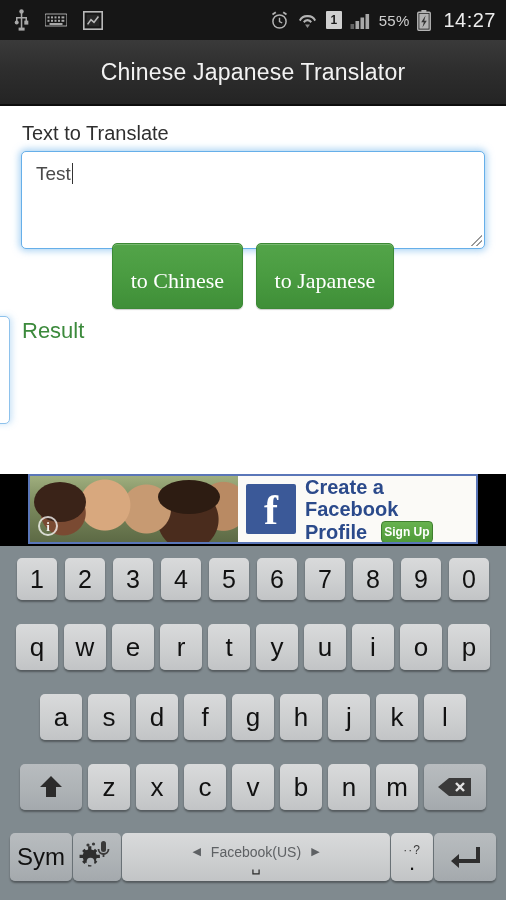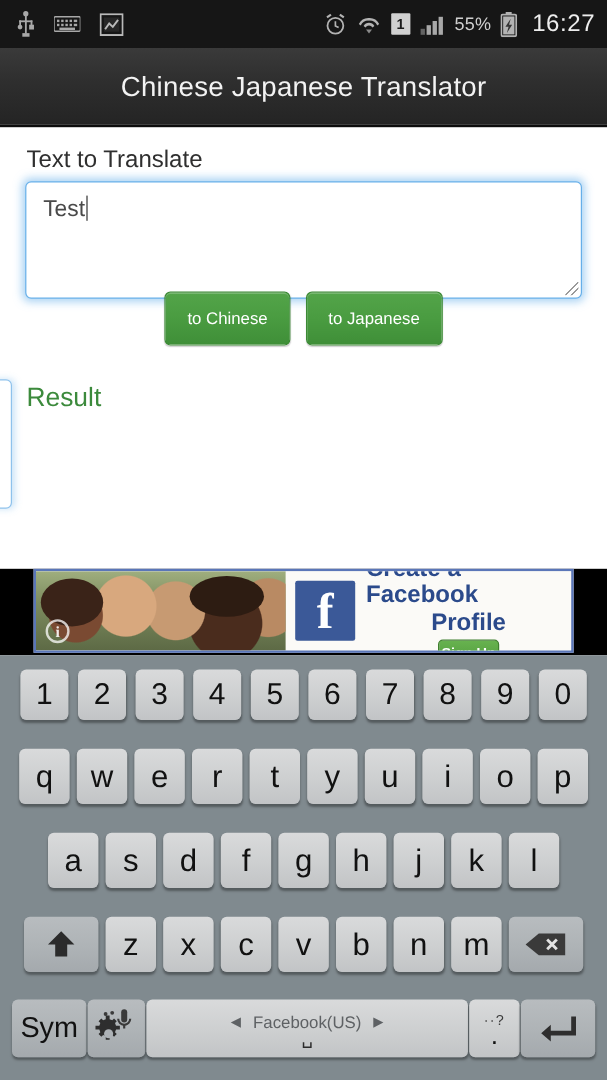--- a/index.html
+++ b/index.html
@@ -69,24 +69,25 @@
     position: absolute; right: 2px; bottom: 2px; width: 11px; height: 11px;
     background:
       linear-gradient(135deg, transparent 0 48%, #9a9a9a 48% 56%, transparent 56% 70%, #9a9a9a 70% 78%, transparent 78%);
   }
 
   .btn-row { position: absolute; left: 0; top: 135px; width: 506px; text-align: center; }
   .gbtn {
     display: inline-block; vertical-align: top;
     background: linear-gradient(180deg, #53a449 0%, #4a9c41 48%, #3f8f38 100%);
     border: 1px solid #3c8a35; border-radius: 5px;
-    color: #ffffff; font-size: 14px;
-    padding: 13px 18px 14px; margin: 0 4px;
+    color: #ffffff; font-size: 22px;
+    padding: 24px 18px 14px; margin: 0 4px;
     box-shadow: inset 0 1px 0 rgba(255,255,255,.22), 0 1px 1px rgba(0,0,0,.2);
     cursor: pointer;
+    font-family: Liberation Serif, serif;
   }
 
   .result-head {
     position: absolute; left: 22px; top: 210px;
     font-size: 22px; font-weight: normal; color: #3c8a3c;
   }
   .result-box {
     position: absolute; left: 22px; top: 240px; width: 464px; height: 130px;
     background: #eeeeee; border: 1px solid #cfcfcf; border-radius: 5px;
   }
@@ -133,21 +134,21 @@
     text-align: center; line-height: 17px; font-family: "Liberation Serif", serif;
   }
   .ad-right { flex: 1; display: flex; align-items: center; padding-left: 8px; background: #fbfaf7; }
   .fb-mark {
     width: 50px; height: 50px; background: #3b5998; color: #fff;
     font-family: "Liberation Serif", serif; font-weight: bold; font-size: 42px;
     line-height: 52px; text-align: center; border-radius: 2px; flex: none;
   }
   .ad-copy { padding-left: 9px; }
   .ad-l1, .ad-l2 { color: #2b4a8b; font-weight: bold; font-size: 20px; line-height: 22px; }
-  .ad-l2row { display: flex; align-items: center; gap: 3px; margin-top: 1px; flex-direction: column; }
+  .ad-l2row { display: flex; align-items: flex-end; gap: 14px; margin-top: 1px; }
   .ad-cta {
     background: linear-gradient(180deg, #67b24f 0%, #4f9a3a 100%);
     border: 1px solid #3f7f2f; border-radius: 4px;
     color: #fff; font-size: 12px; font-weight: bold;
     padding: 3px 2px;
   }
 
   
   .keyboard {
     position: absolute; top: 546px; left: 0; width: 506px; height: 354px;
@@ -247,21 +248,21 @@
         <rect x="10.5" y="6.5" width="3.6" height="11.5" fill="#bdbdbd"></rect>
         <rect x="15.5" y="3" width="3.6" height="15" fill="#bdbdbd"></rect>
       </svg>
       <span class="sb-pct">55%</span>
       <svg class="sb-ico" width="14" height="21" viewBox="0 0 14 21">
         <rect x="4.4" y="0" width="5" height="2.2" fill="#c9c9c9"></rect>
         <rect x="0.8" y="2.2" width="12.4" height="18" rx="1" fill="none" stroke="#c9c9c9" stroke-width="1.5"></rect>
         <rect x="2.3" y="3.7" width="9.4" height="15" fill="#c9c9c9"></rect>
         <polygon points="8.6,5.6 4.2,12.2 6.8,12.2 5.4,17.6 9.8,10.7 7.2,10.7" fill="#3a3a3a"></polygon>
       </svg>
-      <span class="sb-clock">16:27</span>
+      <span class="sb-clock">14:27</span>
     </div>
   </div>
 
   <div class="titlebar">
     <div class="t">Chinese Japanese Translator</div>
   </div>
 
   <div class="content">
     <div class="ghost-field"></div>
 

